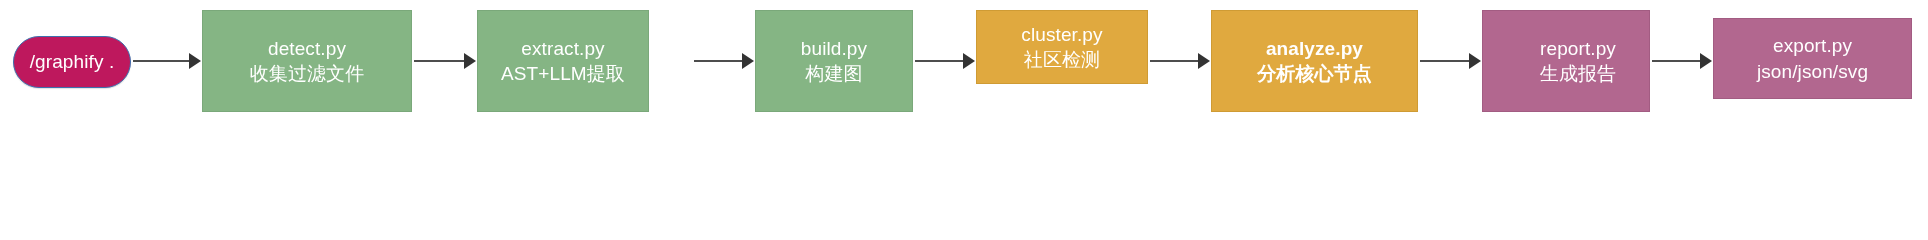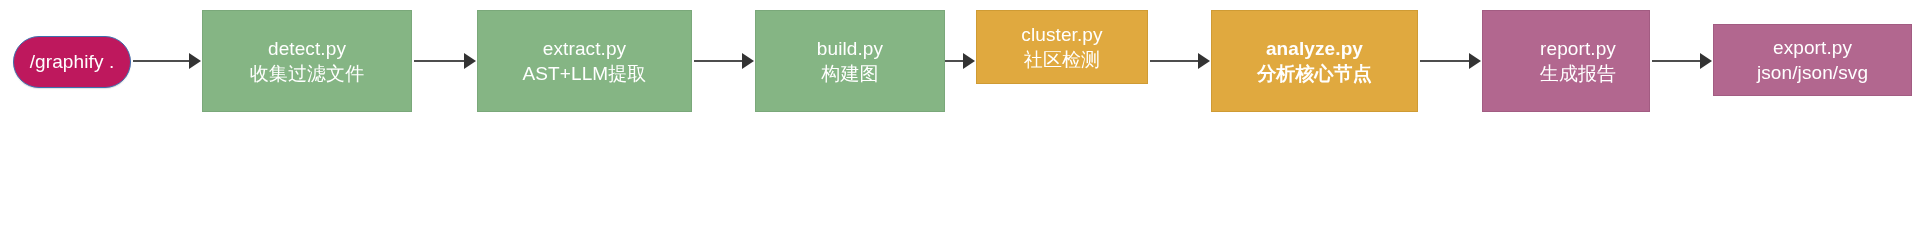--- a/index.html
+++ b/index.html
@@ -88,37 +88,37 @@
     <div class="edge-head" style="left: 1469px;"></div>
     <div class="edge" style="left: 1652px; width: 48px;"></div>
     <div class="edge-head" style="left: 1700px;"></div>
     <div class="node node-start" style="left: 13px; top: 36px; width: 118px; height: 52px;">
       <span class="line1">/graphify .</span>
     </div>
     <div class="node node-green" style="left: 202px; top: 10px; width: 210px; height: 102px;">
       <span class="line1">detect.py</span>
       <span class="line2">收集过滤文件</span>
     </div>
-    <div class="node node-green" style="left: 477px; top: 10px; width: 215px; height: 102px;">
+    <div class="node node-green" style="left: 477px; top: 10px; width: 172px; height: 102px;">
       <span class="line1">extract.py</span>
       <span class="line2">AST+LLM提取</span>
     </div>
-    <div class="node node-green" style="left: 755px; top: 10px; width: 190px; height: 102px;">
+    <div class="node node-green" style="left: 755px; top: 10px; width: 158px; height: 102px;">
       <span class="line1">build.py</span>
       <span class="line2">构建图</span>
     </div>
     <div class="node node-orange" style="left: 976px; top: 10px; width: 172px; height: 74px;">
       <span class="line1">cluster.py</span>
       <span class="line2">社区检测</span>
     </div>
     <div class="node node-orange" style="left: 1211px; top: 10px; width: 207px; height: 102px; font-weight: bold;">
       <span class="line1">analyze.py</span>
       <span class="line2">分析核心节点</span>
     </div>
     <div class="node node-purple" style="left: 1482px; top: 10px; width: 168px; height: 102px; padding-left: 24px;">
       <span class="line1">report.py</span>
       <span class="line2">生成报告</span>
     </div>
-    <div class="node node-purple" style="left: 1713px; top: 24px; width: 199px; height: 72px;">
+    <div class="node node-purple" style="left: 1713px; top: 18px; width: 199px; height: 81px;">
       <span class="line1">export.py</span>
       <span class="line2">json/json/svg</span>
     </div>
   </div>
 
 </body></html>

